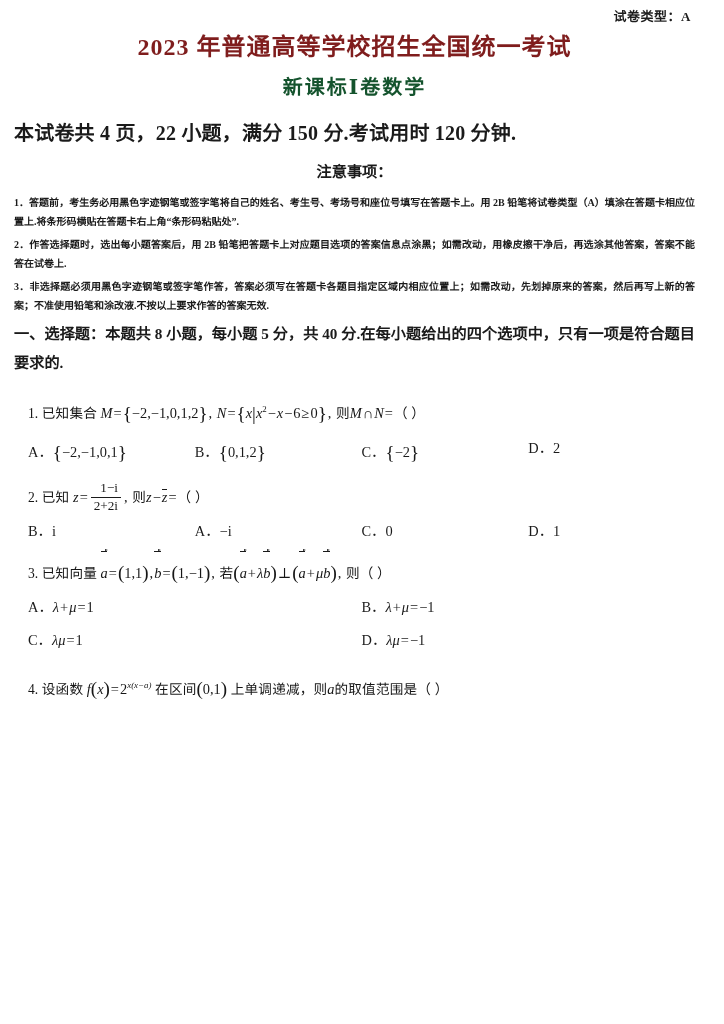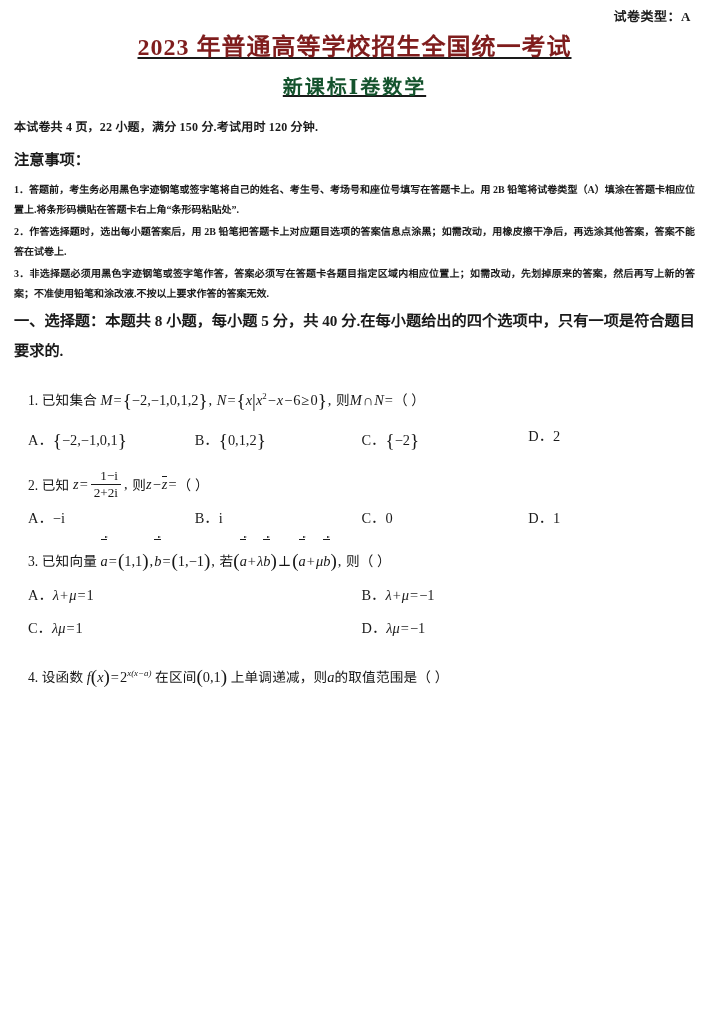--- a/index.html
+++ b/index.html
@@ -16,21 +16,20 @@
     overflow: hidden;
   }
 
   .page {
     position: relative;
     width: 709px;
     height: 1024px;
     background: #ffffff;
     padding: 0;
     box-sizing: border-box;
-    text-decoration: underline;
   }
 
   
   .exam-type {
     position: absolute;
     top: 6px;
     right: 18px;
     font-size: 13px;
     font-weight: bold;
     letter-spacing: 0.5px;
@@ -62,32 +61,33 @@
 
   
   .content {
     position: absolute;
     left: 14px;
     right: 14px;
     top: 118px;
   }
 
   .meta-line {
-    font-size: 12px;
+    font-size: 20px;
     font-weight: bold;
     letter-spacing: 0.2px;
     line-height: 1.55;
     margin: 0 0 11px 0;
   }
 
   .notice-heading {
     font-size: 15.2px;
     font-weight: bold;
     line-height: 1.55;
     margin: 0 0 9px 0;
+    text-align: center;
   }
 
   .notice-item {
     font-size: 10px;
     font-weight: bold;
     line-height: 1.95;
     margin: 0 0 3px 0;
     text-align: justify;
     text-justify: inter-ideograph;
   }
@@ -237,22 +237,22 @@
     <div class="spacer-sm"></div>
 
     <div class="question">
       <div class="q-stem">
         <span class="q-num">2.</span>
         <span class="cn">已知</span>
         <span><span class="mi">z</span><span class="mo">=</span><span class="frac"><span class="num"><span class="mn">1−i</span></span><span class="den"><span class="mn">2+2i</span></span></span></span><span class="mo">,</span>
         <span class="cn">则</span><span><span class="mi">z</span><span class="mo">−</span><span class="conj"><span class="mi">z</span></span><span class="mo">=</span></span><span class="cn">（    ）</span>
       </div>
       <div class="options cols4">
+        <div class="opt"><span class="opt-label">B．</span><span class="mn">i</span></div>
         <div class="opt"><span class="opt-label">A．</span><span class="mn">−i</span></div>
-        <div class="opt"><span class="opt-label">B．</span><span class="mn">i</span></div>
         <div class="opt"><span class="opt-label">C．</span><span class="mn">0</span></div>
         <div class="opt"><span class="opt-label">D．</span><span class="mn">1</span></div>
       </div>
     </div>
 
     <div class="spacer-sm"></div>
 
     <div class="question">
       <div class="q-stem">
         <span class="q-num">3.</span>

